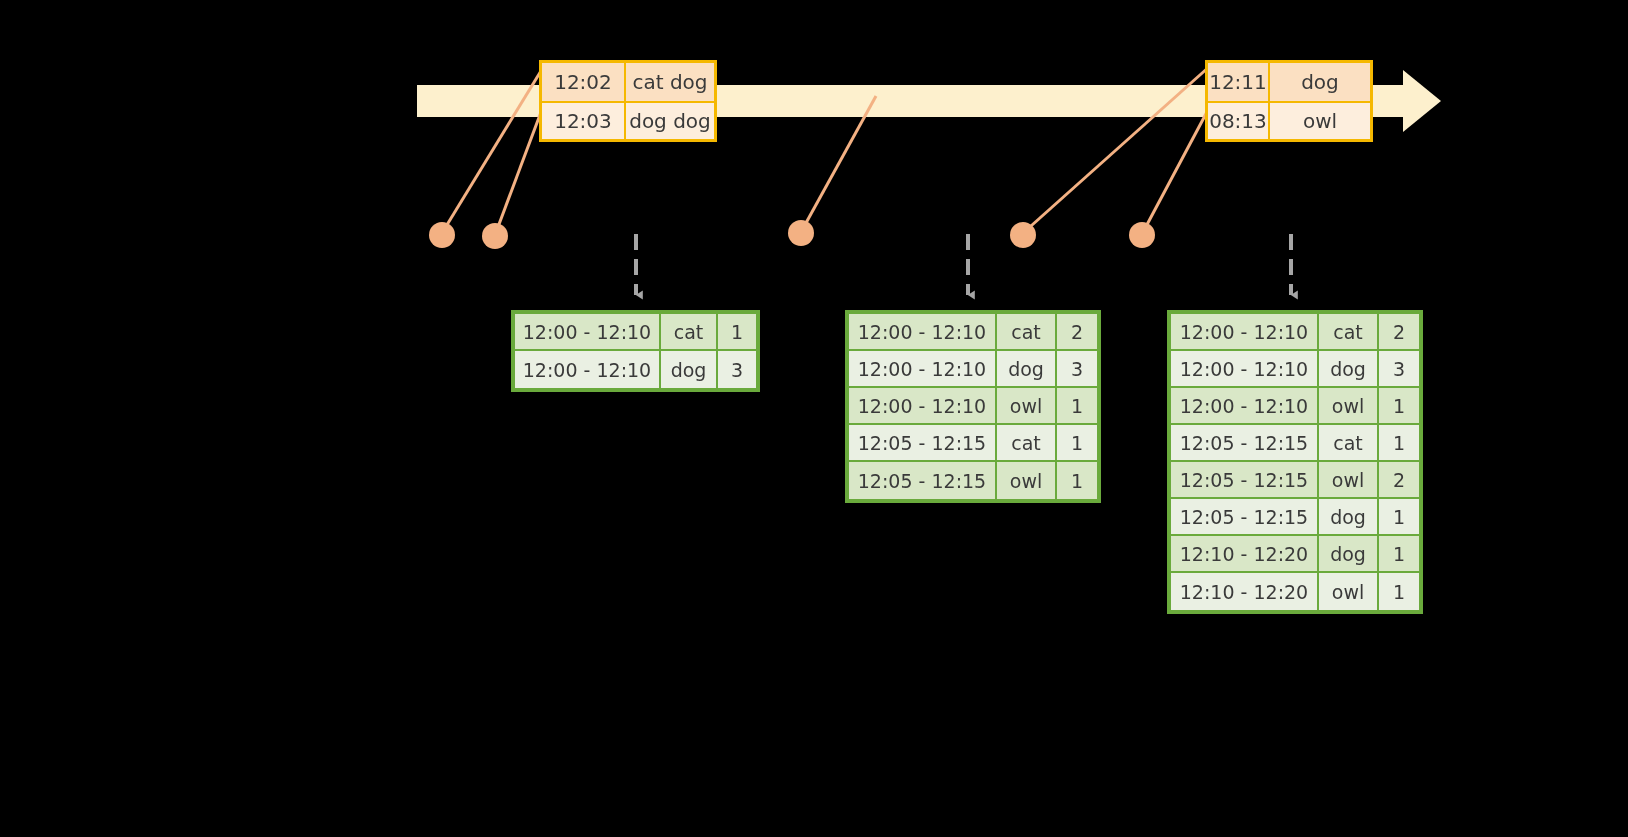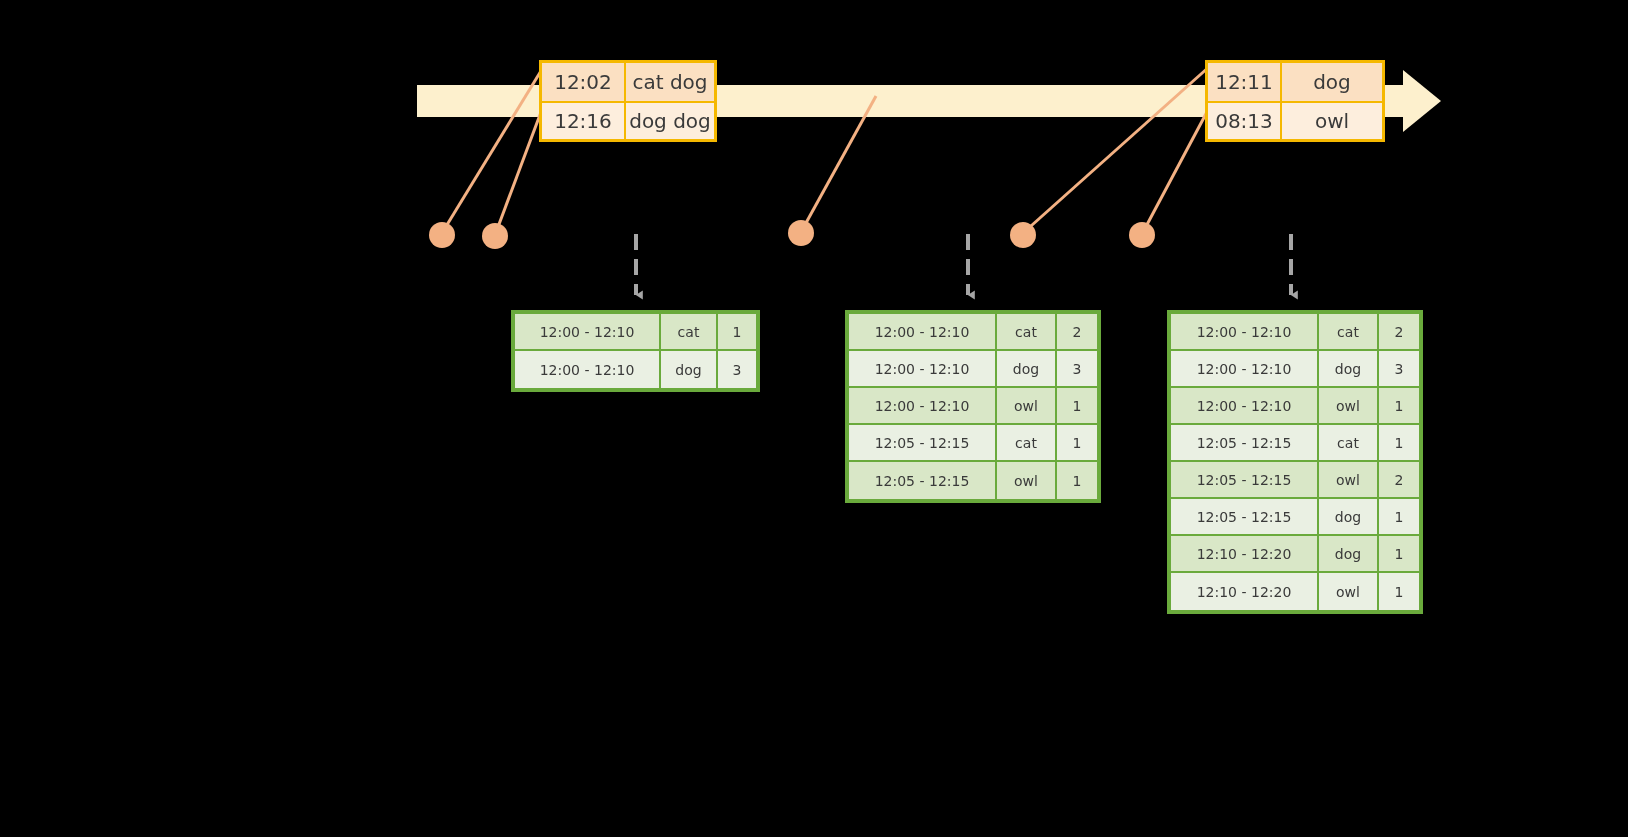--- a/index.html
+++ b/index.html
@@ -67,42 +67,42 @@
   .event-row + .event-row { border-top: 2px solid #f5b800; }
   .cell.time { width: 84px; }
   .cell.words { width: 88px; }
 
   #event-box-1 { left: 503px; top: 60px; }
   #event-box-2 { left: 837px; top: 80px; }
   #event-box-3 { left: 1169px; top: 60px; }
 
   #event-box-2 .cell.time  { width: 84px; }
   #event-box-2 .cell.words { width: 110px; }
-  #event-box-3 .cell.time  { width: 74px; }
+  #event-box-3 .cell.time  { width: 62px; }
   #event-box-3 .cell.words { width: 100px; }
 
   
   .result-table {
     position: absolute;
     border: 4px solid #6aaa3c;
     background: #6aaa3c;
     display: flex;
     flex-direction: column;
     gap: 0;
   }
   .result-row {
     display: flex;
     flex-direction: row;
     height: 37px;
   }
   .result-row .rcell {
     display: flex;
     align-items: center;
     justify-content: center;
-    font-size: 14px;
+    font-size: 19px;
     color: #3a3a3a;
     border: 2px solid #6aaa3c;
     border-top: none;
     border-left: none;
   }
   .result-row .rcell:last-child { border-right: none; }
   .result-row:last-child .rcell { border-bottom: none; }
   .result-row.shade .rcell { background: #d9e7c7; }
   .result-row.light .rcell { background: #eaf0e3; }
   .rcell.window { width: 146px; }
@@ -158,21 +158,21 @@
       <line x1="1255" y1="234" x2="1255" y2="295" marker-end="url(#flowarrow)"></line>
     </g>
   </svg>
 
   <div class="event-box" id="event-box-1">
     <div class="event-row">
       <div class="cell time">12:02</div>
       <div class="cell words">cat dog</div>
     </div>
     <div class="event-row alt">
-      <div class="cell time">12:16</div>
+      <div class="cell time">12:03</div>
       <div class="cell words">dog dog</div>
     </div>
   </div>
 
 
   <div class="event-box" id="event-box-3">
     <div class="event-row">
       <div class="cell time">12:11</div>
       <div class="cell words">dog</div>
     </div>

